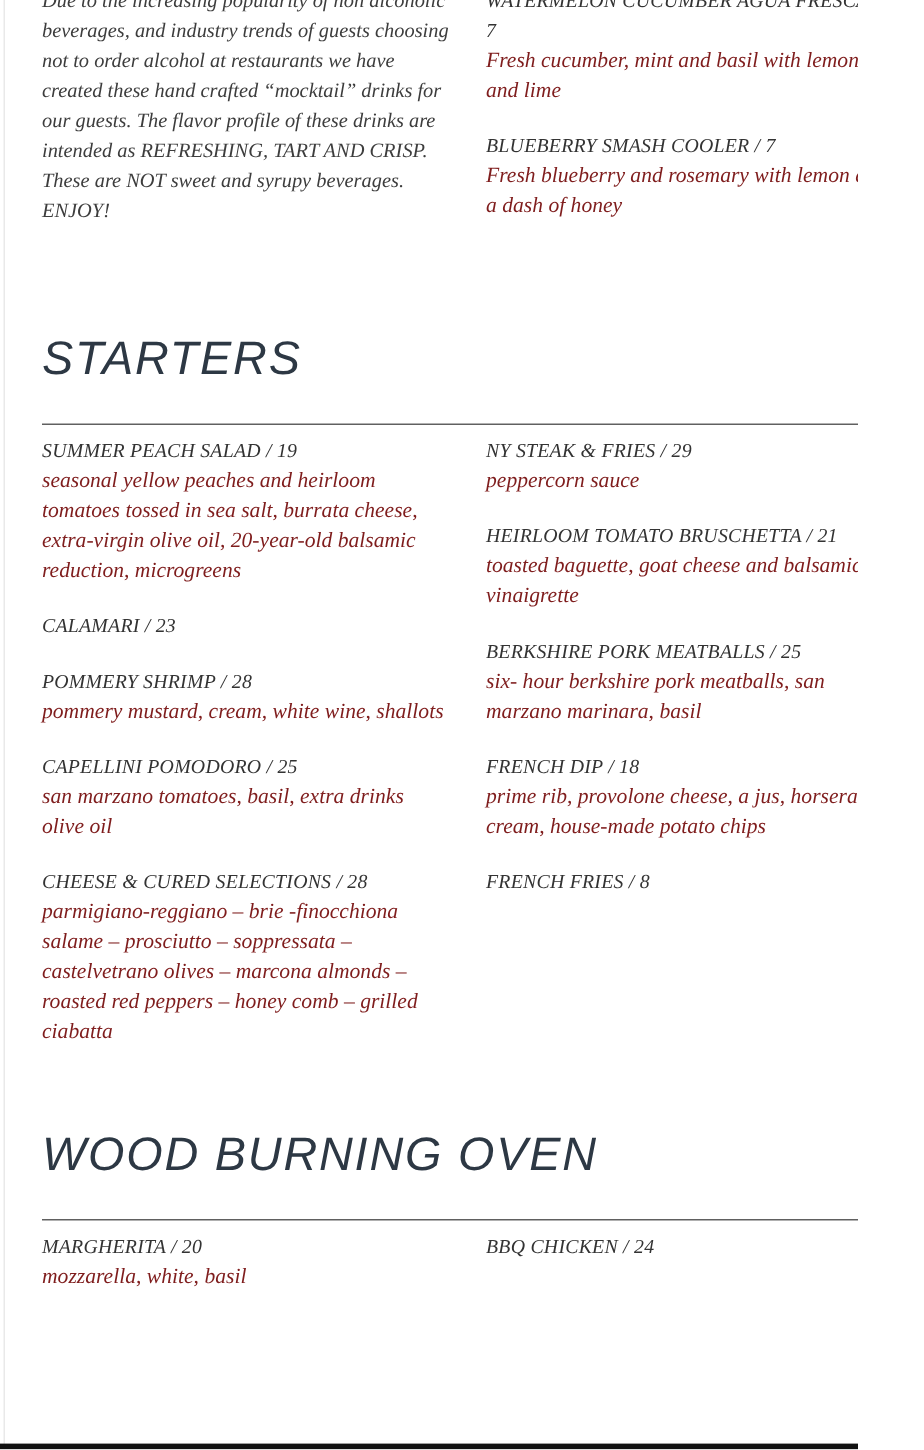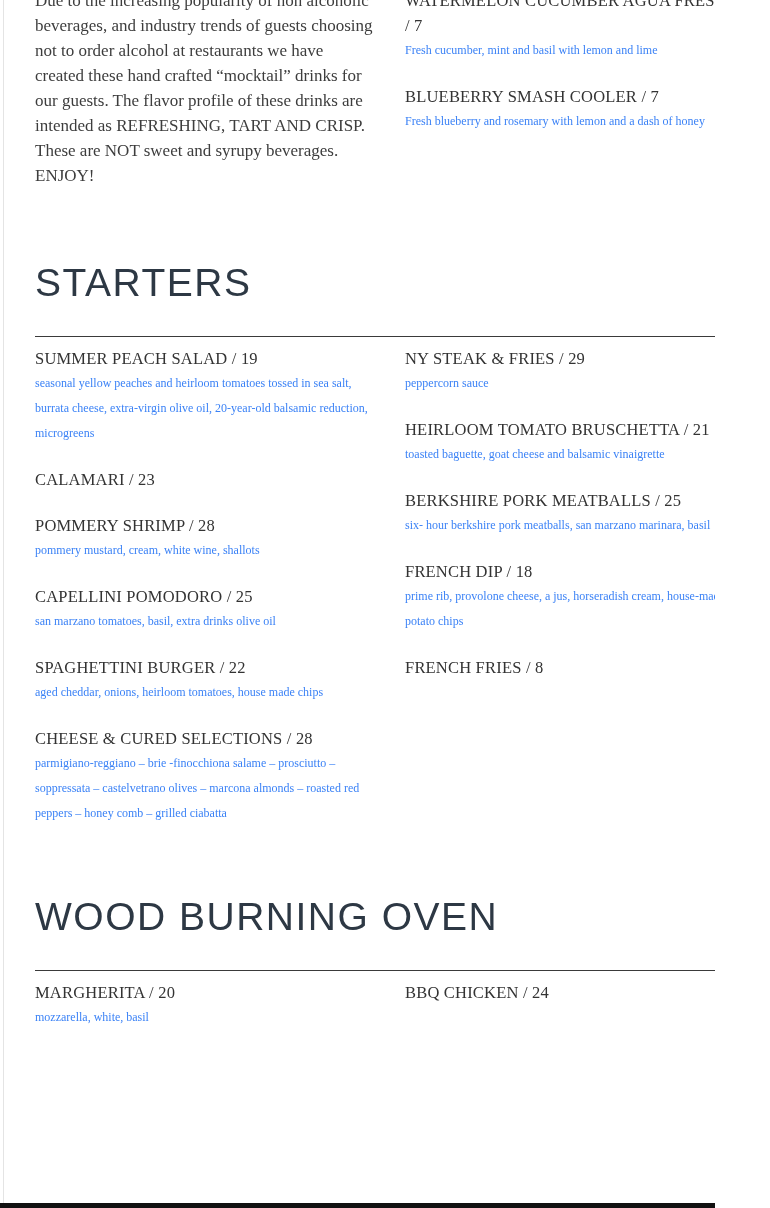--- a/index.html
+++ b/index.html
@@ -8,20 +8,21 @@
     background: #ffffff;
   }
   .page {
     position: relative;
     width: 715px;
     height: 1208px;
     overflow: hidden;
     background: #ffffff;
     font-family: "Liberation Serif", "DejaVu Serif", serif;
     color: #3d3d3d;
+    font-style: italic;
   }
   .edge-line {
     position: absolute;
     left: 3px;
     top: 0;
     bottom: 0;
     width: 1px;
     background: #e4e4e4;
   }
   .content {
@@ -48,23 +49,23 @@
   .menu-item {
     margin-bottom: 21px;
   }
   .item-title {
     font-size: 16.5px;
     line-height: 25px;
     letter-spacing: 0.2px;
     color: #333333;
   }
   .item-desc {
-    font-size: 12px;
+    font-size: 18px;
     line-height: 25px;
-    color: #3b82f6;
+    color: #7f1d1d;
   }
   h2.section-title {
     font-family: "Liberation Sans", "DejaVu Sans", sans-serif;
     font-weight: 300;
     font-size: 39px;
     line-height: 45px;
     letter-spacing: 1.5px;
     color: #2d3844;
     margin: 72px 0 0 0;
   }
@@ -126,24 +127,20 @@
         </div>
         <div class="menu-item">
           <div class="item-title">POMMERY SHRIMP / 28</div>
           <div class="item-desc">pommery mustard, cream, white wine, shallots</div>
         </div>
         <div class="menu-item">
           <div class="item-title">CAPELLINI POMODORO / 25</div>
           <div class="item-desc">san marzano tomatoes, basil, extra drinks olive oil</div>
         </div>
         <div class="menu-item">
-          <div class="item-title">SPAGHETTINI BURGER / 22</div>
-          <div class="item-desc">aged cheddar, onions, heirloom tomatoes, house made chips</div>
-        </div>
-        <div class="menu-item">
           <div class="item-title">CHEESE &amp; CURED SELECTIONS / 28</div>
           <div class="item-desc">parmigiano-reggiano – brie -finocchiona salame – prosciutto – soppressata – castelvetrano olives – marcona almonds – roasted red peppers – honey comb – grilled ciabatta</div>
         </div>
       </div>
       <div class="col">
         <div class="menu-item">
           <div class="item-title">NY STEAK &amp; FRIES / 29</div>
           <div class="item-desc">peppercorn sauce</div>
         </div>
         <div class="menu-item">

